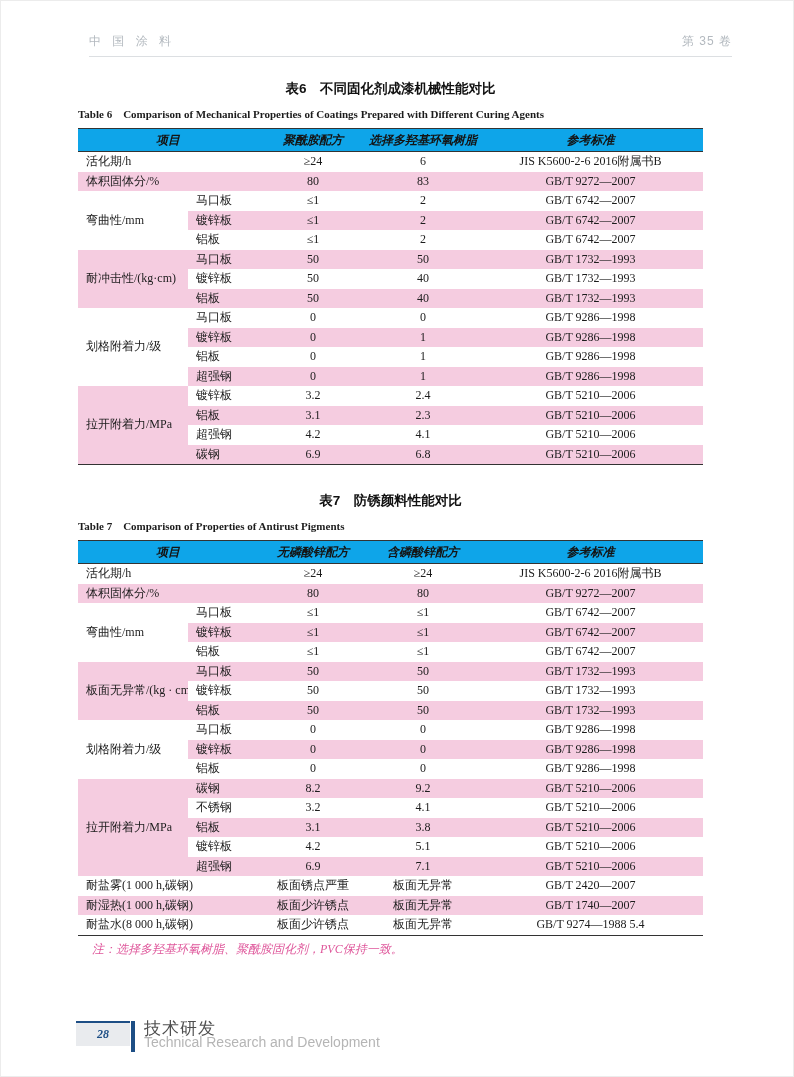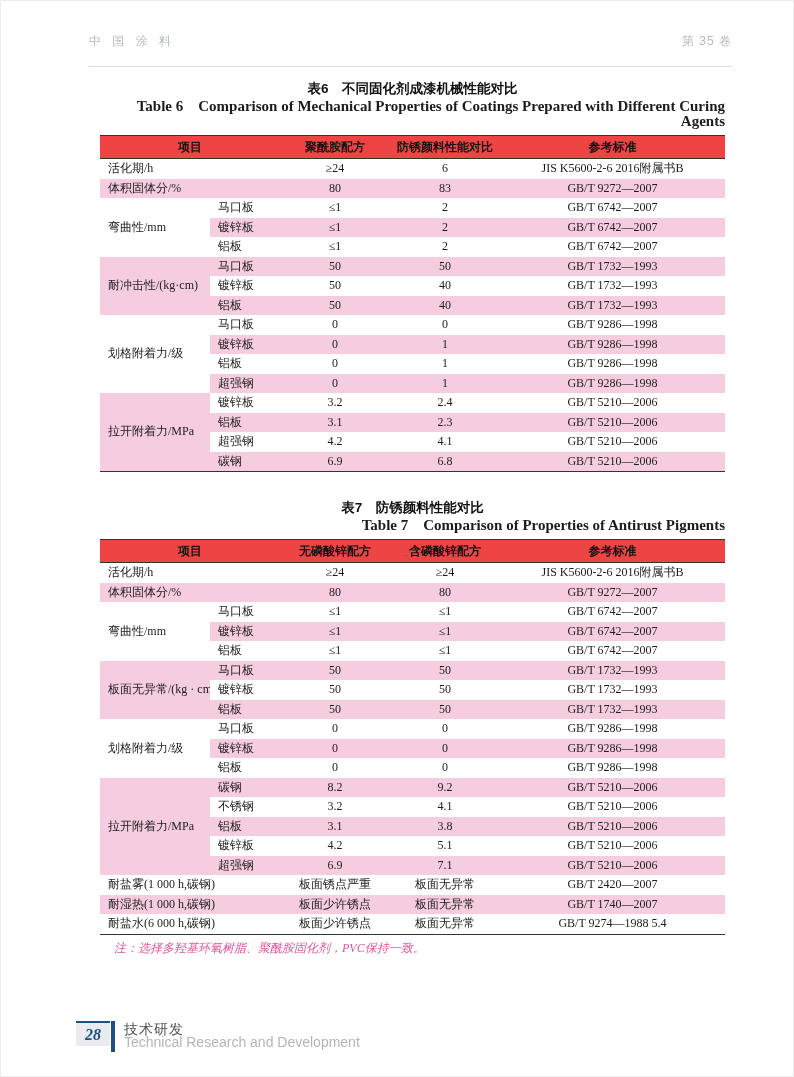--- a/index.html
+++ b/index.html
@@ -5,40 +5,40 @@
   html,body{margin:0;padding:0;}
   body{
     width:794px;height:1077px;position:relative;overflow:hidden;
     background:#ffffff;border:1px solid #ececec;box-sizing:border-box;
     font-family:"Liberation Serif", serif;color:#1c1c1c;
   }
   
   .page-header{
     position:absolute;top:32px;left:88px;width:643px;
     display:flex;justify-content:space-between;align-items:flex-end;
-    padding-bottom:16px;border-bottom:1px solid #dcdfe2;
+    padding-bottom:6px;border-bottom:1px solid #dcdfe2;
     font-family:"Liberation Sans", sans-serif;font-size:12px;color:#b3b9bf;
   }
   .journal{letter-spacing:4px;}
   .volume{letter-spacing:1px;}
   
-  .content{position:absolute;top:80px;left:99px;width:625px;}
+  .content{position:absolute;top:80px;left:77px;width:625px;}
   .title-zh{
     text-align:center;font-family:"Liberation Sans", sans-serif;
     font-weight:bold;font-size:13.5px;color:#111;line-height:16px;
   }
   .title-en{
-    text-align:right;font-family:"Liberation Serif", serif;
-    font-weight:bold;font-size:15px;line-height:15px;margin-top:2px;
+    text-align:left;font-family:"Liberation Serif", serif;
+    font-weight:bold;font-size:11px;line-height:15px;margin-top:10px;
   }
   table{
     width:625px;border-collapse:collapse;table-layout:fixed;margin-top:6px;
     border-top:1.5px solid #333;border-bottom:1.5px solid #333;
   }
-  thead tr{background:#ef4444;}
+  thead tr{background:#0ea5e9;font-style:italic;}
   thead tr th{
     border-bottom:1px solid #333;
     font-family:"Liberation Sans", sans-serif;font-weight:bold;
     font-size:12px;height:22px;padding:0;color:#141414;
   }
   td{
     font-size:12px;height:19.5px;padding:0;line-height:19.5px;
     white-space:nowrap;overflow:hidden;
   }
   td.label,td.group{text-align:left;padding-left:8px;}
@@ -46,29 +46,29 @@
   td.val,td.ref{text-align:center;}
   td.shade{background:#f5cce0;}
   .note{
     margin:6px 0 0 14px;font-style:italic;font-size:12px;
     color:#df579b;line-height:15px;
   }
   .table7-block{margin-top:28px;}
   
   .footer{position:absolute;left:75px;top:1020px;display:flex;align-items:flex-start;}
   .pageno-box{
-    width:34px;height:25px;background:#e9ebee;border-top:2px solid #1d4e85;
+    width:54px;height:25px;background:#e9ebee;border-top:2px solid #1d4e85;
     display:flex;align-items:center;justify-content:center;
     font-family:"Liberation Serif", serif;font-style:italic;font-weight:bold;
-    font-size:16px;color:#1d4e85;box-sizing:border-box;
+    font-size:12px;color:#1d4e85;box-sizing:border-box;
   }
   .footer-bar{width:4px;height:31px;background:#1d4e85;margin-left:1px;}
   .footer-text{margin-left:9px;}
   .section-zh{
-    font-family:"Liberation Sans", sans-serif;font-size:14px;
+    font-family:"Liberation Sans", sans-serif;font-size:17px;
     color:#4f4f4f;line-height:16px;letter-spacing:1px;
   }
   .section-en{
     font-family:"Liberation Sans", sans-serif;font-size:14px;
     color:#b5b5b5;line-height:11px;
   }
 </style>
 </head>
 <body>
 
@@ -87,21 +87,21 @@
       <col style="width:110px">
         <col style="width:70px">
         <col style="width:110px">
         <col style="width:110px">
         <col style="width:225px">
     </colgroup>
     <thead>
       <tr>
         <th colspan="2">项目</th>
         <th>聚酰胺配方</th>
-        <th>防锈颜料性能对比</th>
+        <th>选择多羟基环氧树脂</th>
         <th>参考标准</th>
       </tr>
     </thead>
     <tbody>
         <tr>
           <td class="label" colspan="2">活化期/h</td>
           <td class="val">≥24</td>
           <td class="val">6</td>
           <td class="ref">JIS K5600-2-6 2016附属书B</td>
         </tr>
@@ -329,21 +329,21 @@
             <td class="val">板面无异常</td>
             <td class="ref">GB/T 2420—2007</td>
           </tr>
           <tr>
             <td class="label shade" colspan="2">耐湿热(1 000 h,碳钢)</td>
             <td class="val shade">板面少许锈点</td>
             <td class="val shade">板面无异常</td>
             <td class="ref shade">GB/T 1740—2007</td>
           </tr>
           <tr>
-            <td class="label" colspan="2">耐盐水(6 000 h,碳钢)</td>
+            <td class="label" colspan="2">耐盐水(8 000 h,碳钢)</td>
             <td class="val">板面少许锈点</td>
             <td class="val">板面无异常</td>
             <td class="ref">GB/T 9274—1988 5.4</td>
           </tr>
         </tbody>
     </table>
     <div class="note">注：选择多羟基环氧树脂、聚酰胺固化剂，PVC保持一致。</div>
   </div>
 
 </div>

